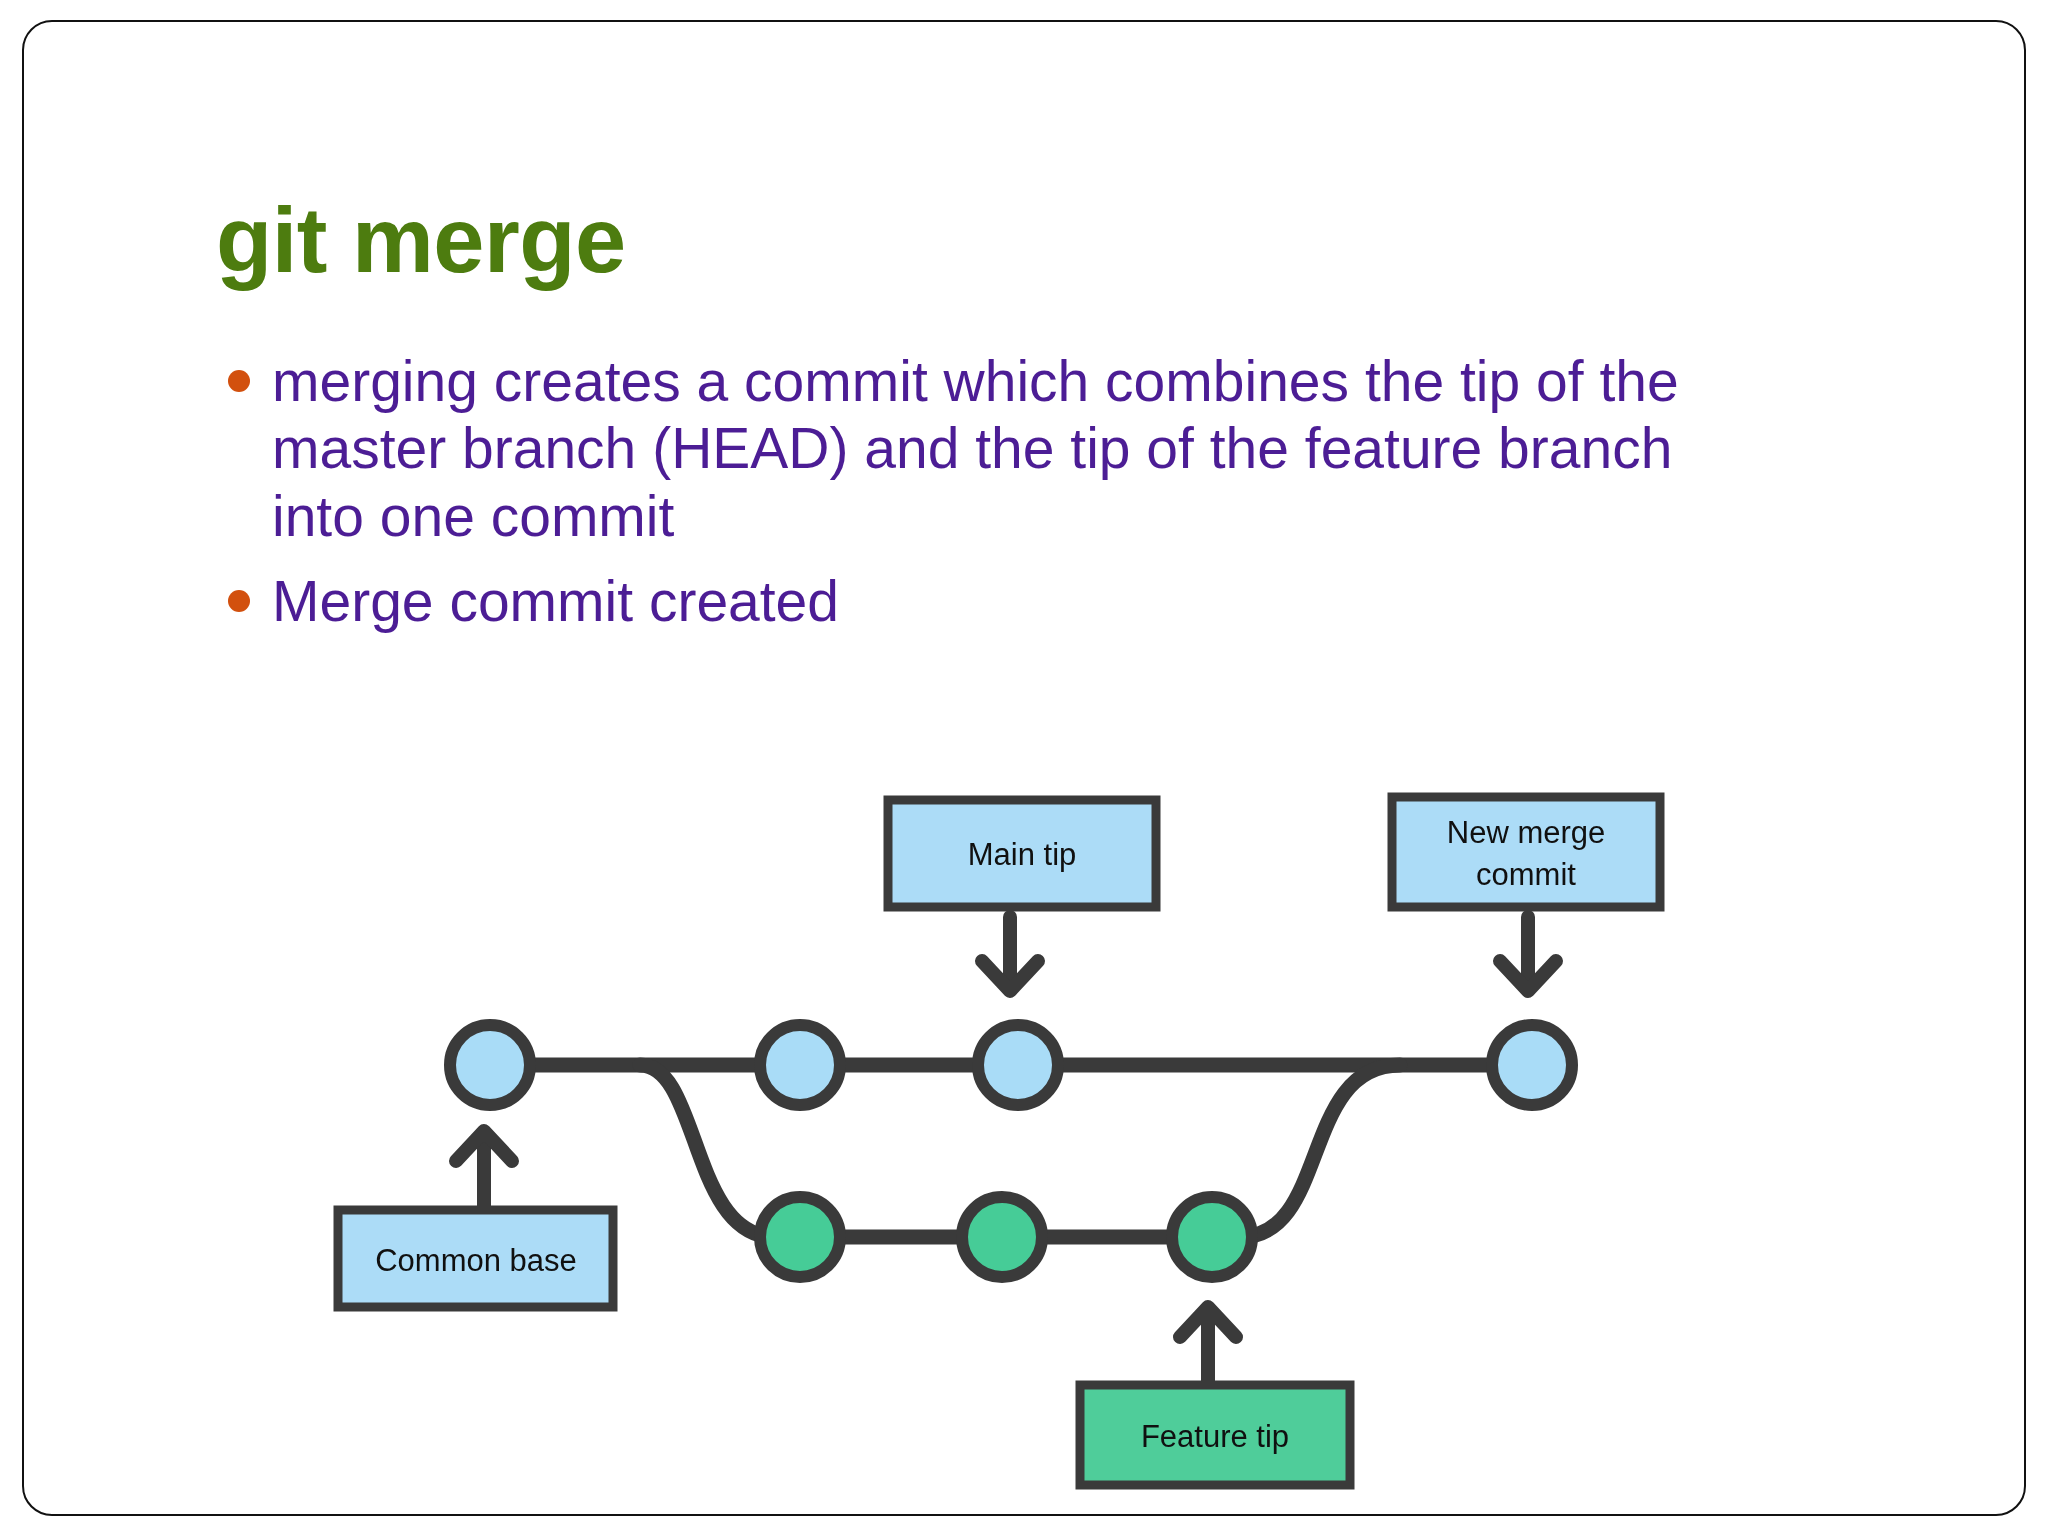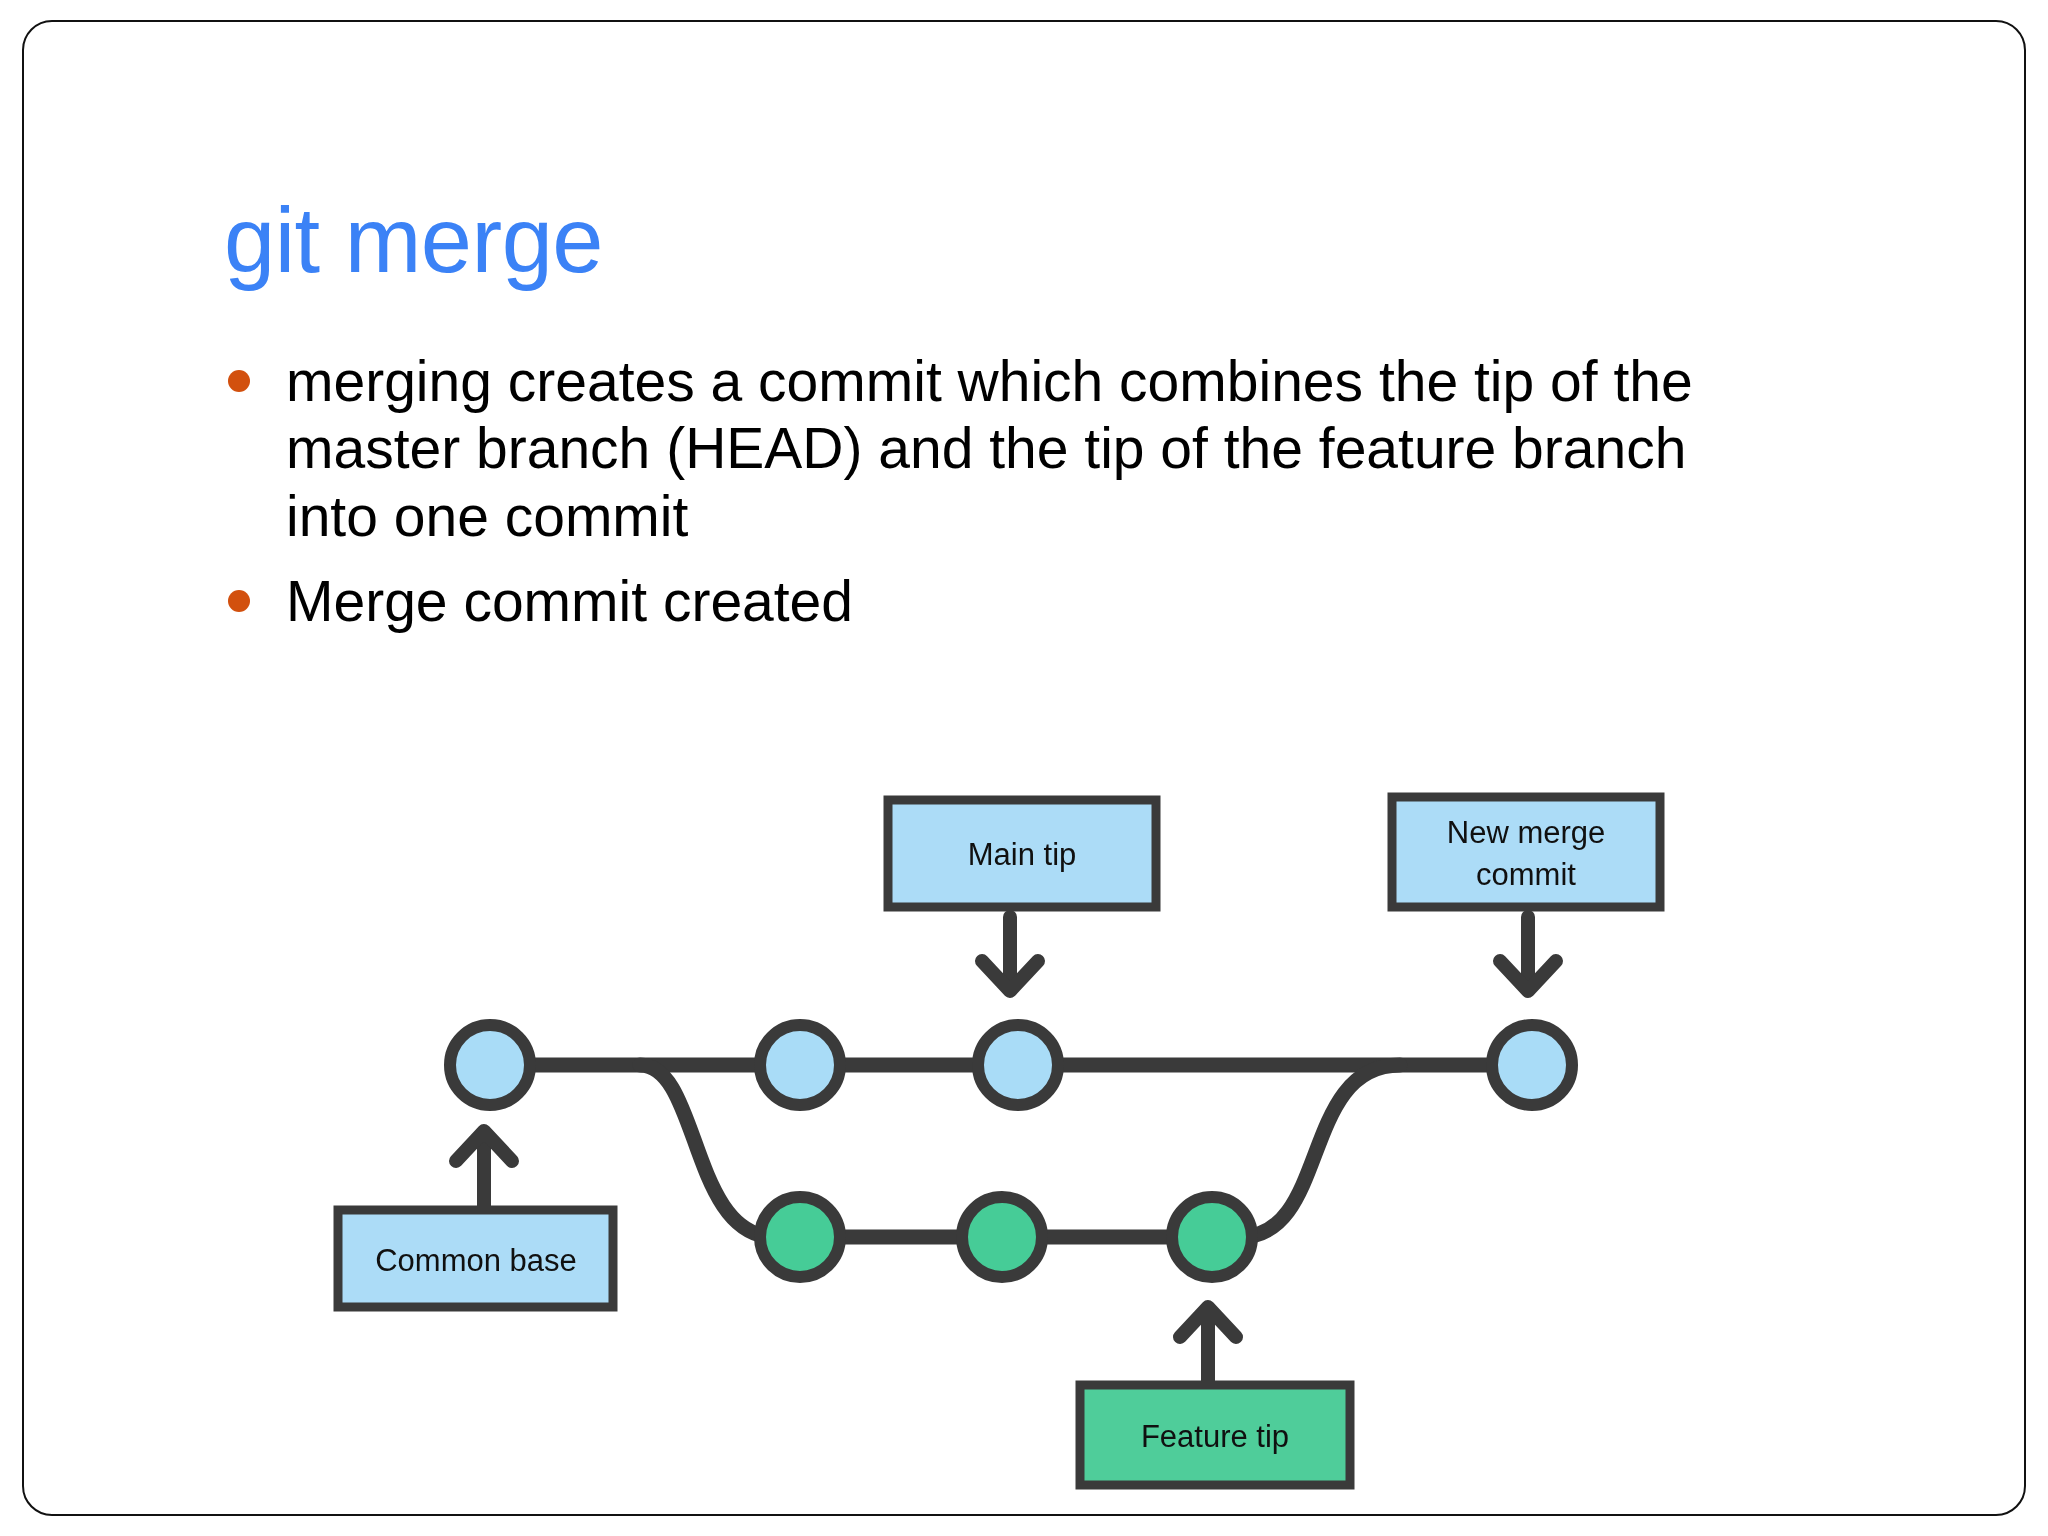--- a/index.html
+++ b/index.html
@@ -25,25 +25,25 @@
     width: 2004px; height: 1496px;
     border: 2px solid #111111;
     border-radius: 30px;
     box-sizing: border-box;
     pointer-events: none;
   }
 
   
   #title {
     position: absolute;
-    left: 224px; top: 132px;
+    left: 216px; top: 132px;
     width: 1500px;
-    color: #3b82f6;
+    color: #4d7c0f;
     font-size: 92px;
-    font-weight: 400;
+    font-weight: 700;
     letter-spacing: -0.5px;
     line-height: 1.0;
     white-space: nowrap;
   }
 
   
   #bullets {
     position: absolute;
     left: 228px; top: 348px;
     width: 1700px;
@@ -55,22 +55,22 @@
   }
   .bullet-dot {
     position: absolute;
     left: 0px; top: 22px;
     width: 22px; height: 22px;
     border-radius: 50%;
     background: #D2500E;
   }
   .bullet-text {
     display: block;
-    margin-left: 58px;
-    color: #000000;
+    margin-left: 44px;
+    color: #4c1d95;
     font-size: 57px;
     line-height: 1.18;
     font-weight: 400;
   }
   #bullet-1 .bullet-text { max-width: 1420px; }
 
   
   #diagram {
     position: absolute;
     left: 0; top: 17px;

